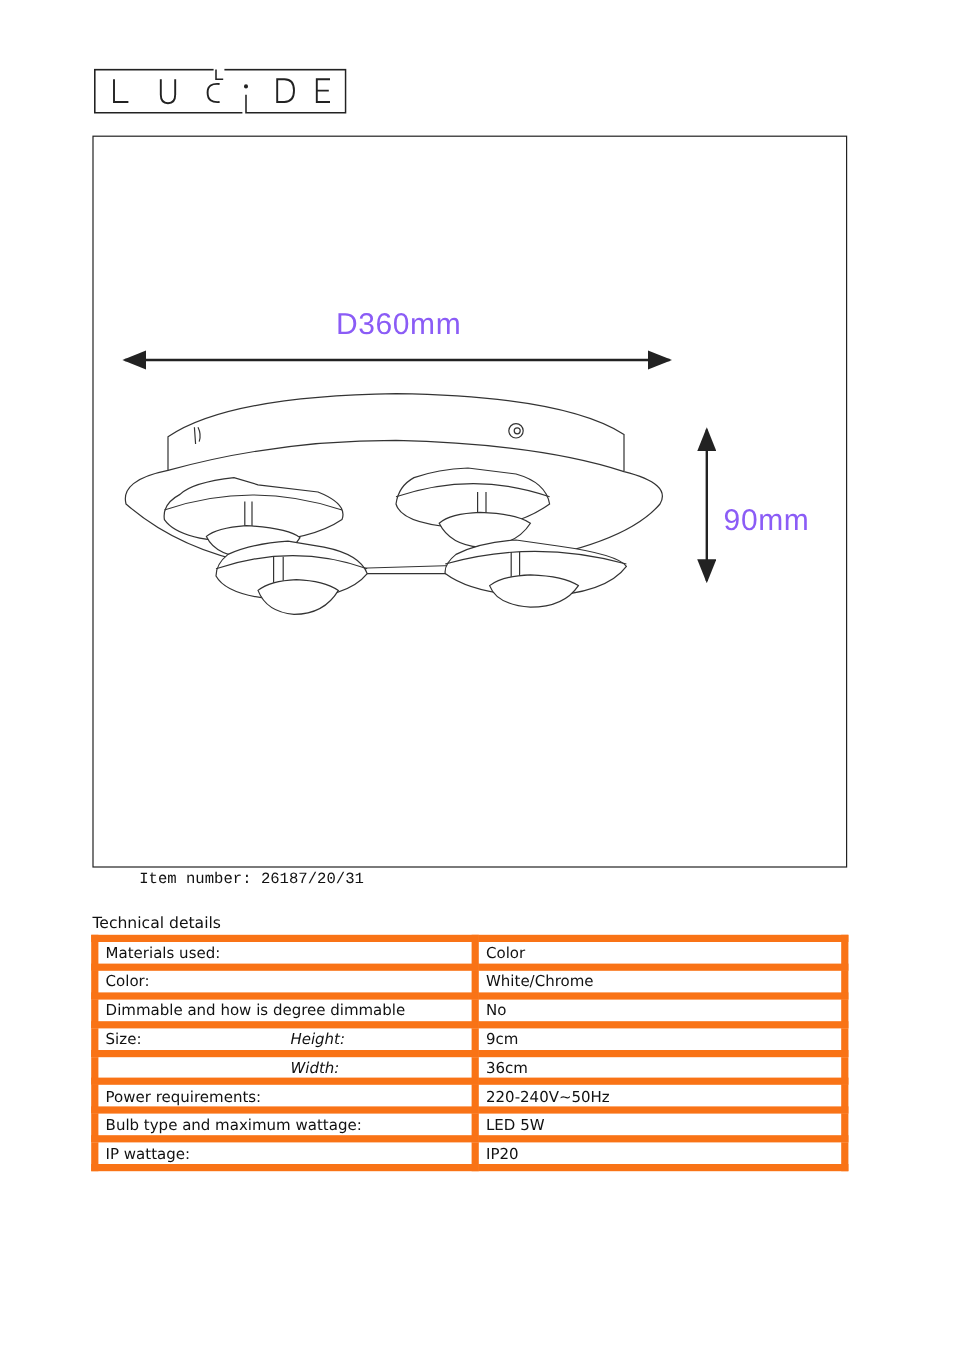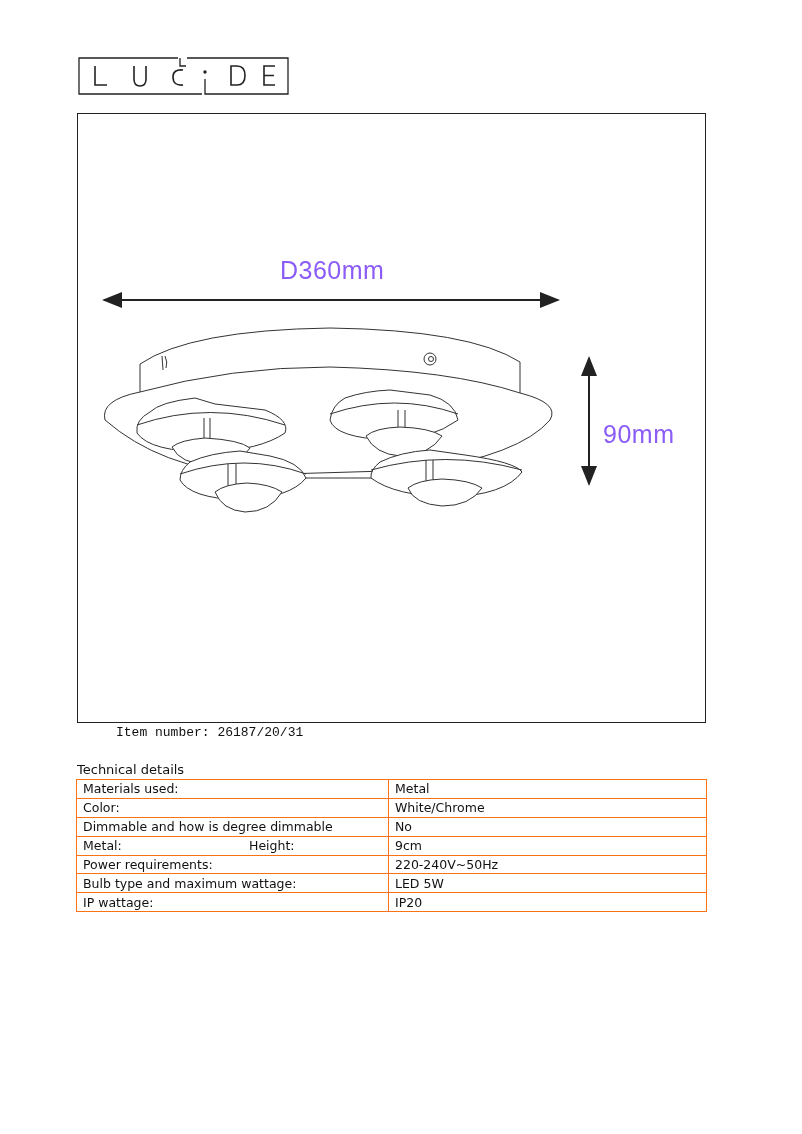--- a/index.html
+++ b/index.html
@@ -4,24 +4,24 @@
 <style>
   html, body { margin:0; padding:0; background:#fff; }
   body { width:802px; height:1134px; position:relative; font-family:"Liberation Sans", sans-serif; color:#111; overflow:hidden; }
   .logo { position:absolute; left:78px; top:57px; width:211px; height:38px; }
   .logo svg { display:block; }
   .drawing-frame { position:absolute; left:77px; top:113px; width:629px; height:610px; border:1px solid #222; box-sizing:border-box; }
   .dim-text { position:absolute; font-family:"Liberation Sans", sans-serif; font-size:25px; color:#8b5cf6; letter-spacing:0.5px; }
   .item-number { position:absolute; left:77px; top:725px; font-size:13px; font-family:Liberation Mono, monospace; font-stretch:condensed;margin-left:39px; }
   .tech-title { position:absolute; left:77px; top:762px; font-size:13px; font-family:"DejaVu Sans", sans-serif; }
   table.spec { position:absolute; left:76px; top:779px; width:631px; border-collapse:collapse; font-family:"DejaVu Sans", sans-serif; font-size:12.5px; }
-  table.spec td { border:1px solid #f97316; height:17.9px; padding:0 0 0 6px; line-height:17px; white-space:nowrap; }
+  table.spec td { border:6px solid #f97316; height:17.9px; padding:0 0 0 6px; line-height:17px; white-space:nowrap; }
   table.spec td.col1 { width:305px; }
   table.spec td.sub { position:relative; }
-  .sub-label { position:absolute; left:172px; top:0; }
+  .sub-label { position:absolute; left:160px; top:0;font-style:italic; }
 </style>
 </head>
 <body>
 
 <div class="logo">
   <svg width="211" height="38" viewBox="0 0 211 38">
     <g fill="none" stroke="#222" stroke-width="1.3">
 
       <path d="M100,1 L1,1 L1,37 L124,37"></path>
 
@@ -101,36 +101,42 @@
 </svg>
 
 <div class="item-number">Item number: 26187/20/31</div>
 
 <div class="tech-title">Technical details</div>
 
 <table class="spec">
   <tbody>
     <tr>
       <td class="col1">Materials used:</td>
-      <td>Metal</td>
+      <td>Color</td>
     </tr>
     <tr>
       <td class="col1">Color:</td>
       <td>White/Chrome</td>
     </tr>
     <tr>
       <td class="col1">Dimmable and how is degree dimmable</td>
       <td>No</td>
     </tr>
     <tr>
       <td class="col1 sub">
-        <span>Metal:</span>
+        <span>Size:</span>
         <span class="sub-label">Height:</span>
       </td>
       <td>9cm</td>
+    </tr>
+    <tr>
+      <td class="col1 sub">
+        <span class="sub-label">Width:</span>
+      </td>
+      <td>36cm</td>
     </tr>
     <tr>
       <td class="col1">Power requirements:</td>
       <td>220-240V~50Hz</td>
     </tr>
     <tr>
       <td class="col1">Bulb type and maximum wattage:</td>
       <td>LED 5W</td>
     </tr>
     <tr>

